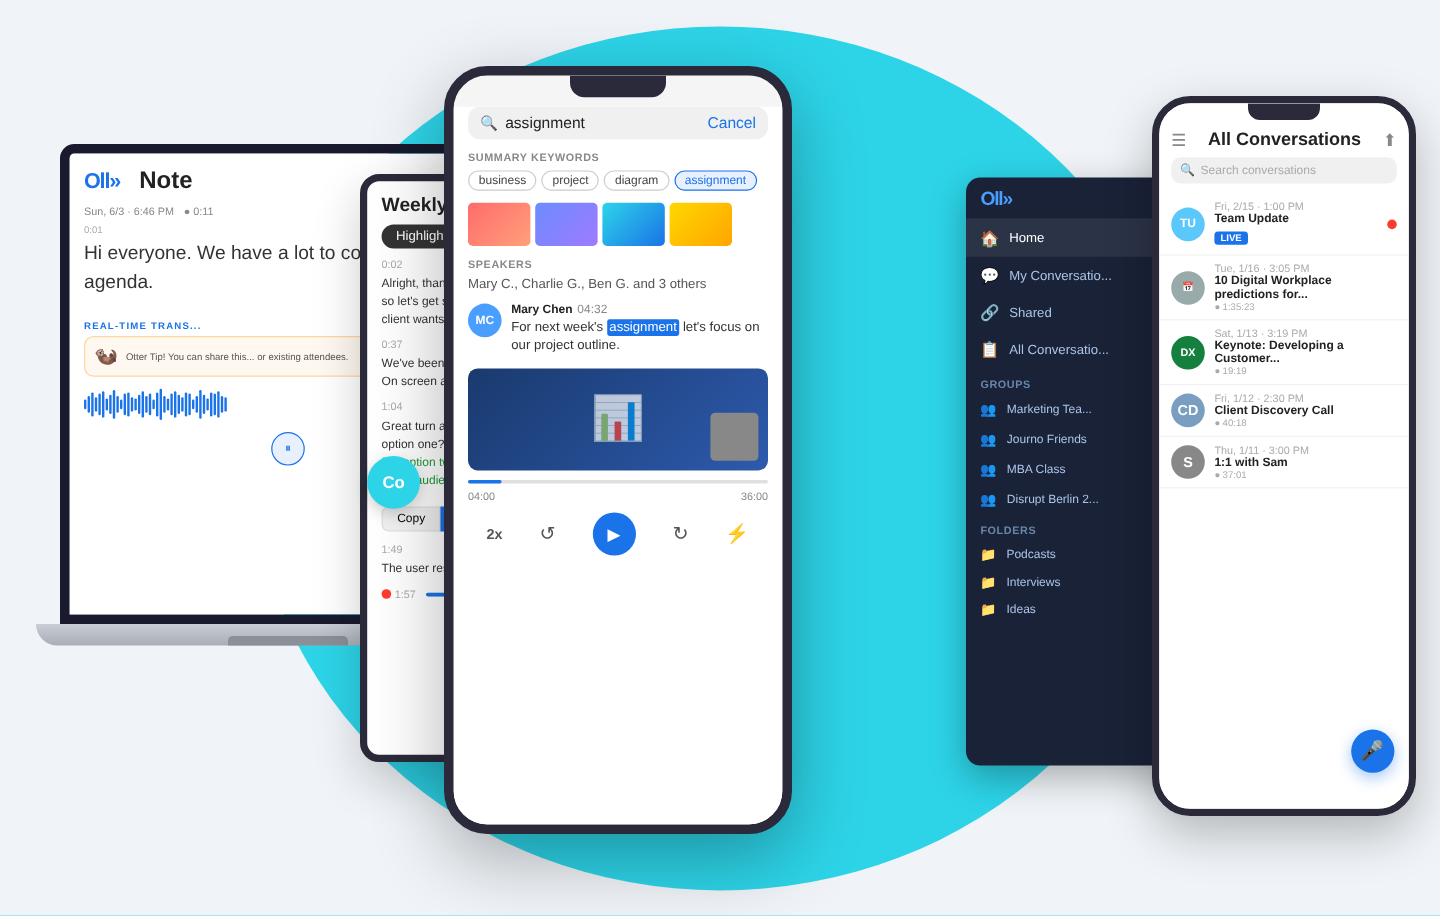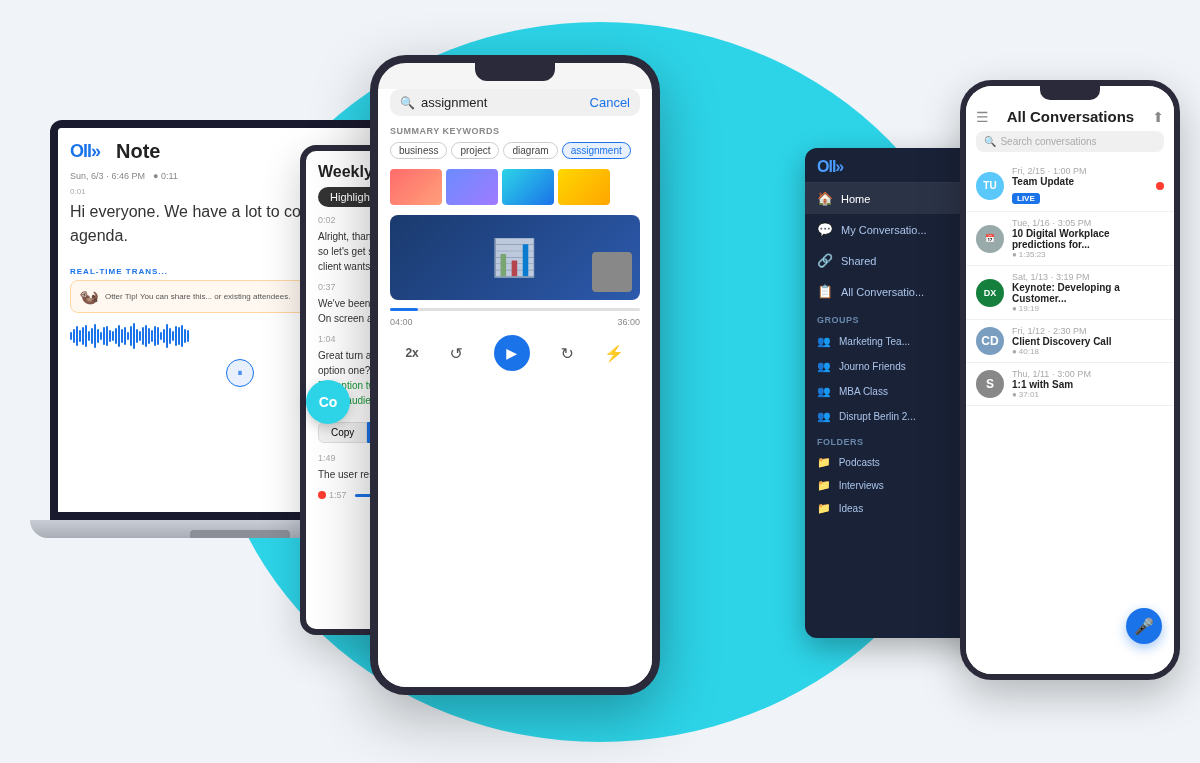--- a/index.html
+++ b/index.html
@@ -879,21 +879,36 @@
           <div class="chip active">assignment</div>
         </div>
 
         <div class="thumb-row">
           <div class="thumb thumb-1"></div>
           <div class="thumb thumb-2"></div>
           <div class="thumb thumb-3"></div>
           <div class="thumb thumb-4"></div>
         </div>
 
-
+        <div class="speakers-section">
+          <div class="section-label">SPEAKERS</div>
+          <div class="speakers-names">Mary C., Charlie G., Ben G. and 3 others</div>
+        </div>
+
+        <div class="transcript-item">
+          <div class="avatar-circle avatar-mc">MC</div>
+          <div class="transcript-body">
+            <div class="speaker-name-time">
+              Mary Chen<span>04:32</span>
+            </div>
+            <div class="transcript-text">
+              For next week's <span class="highlight-blue">assignment</span> let's focus on our project outline.
+            </div>
+          </div>
+        </div>
 
 
         <div class="video-thumb">
           <span class="video-icon">📊</span>
           <div class="video-person"></div>
         </div>
 
         <div class="timeline">
           <div class="timeline-progress"></div>
         </div>

